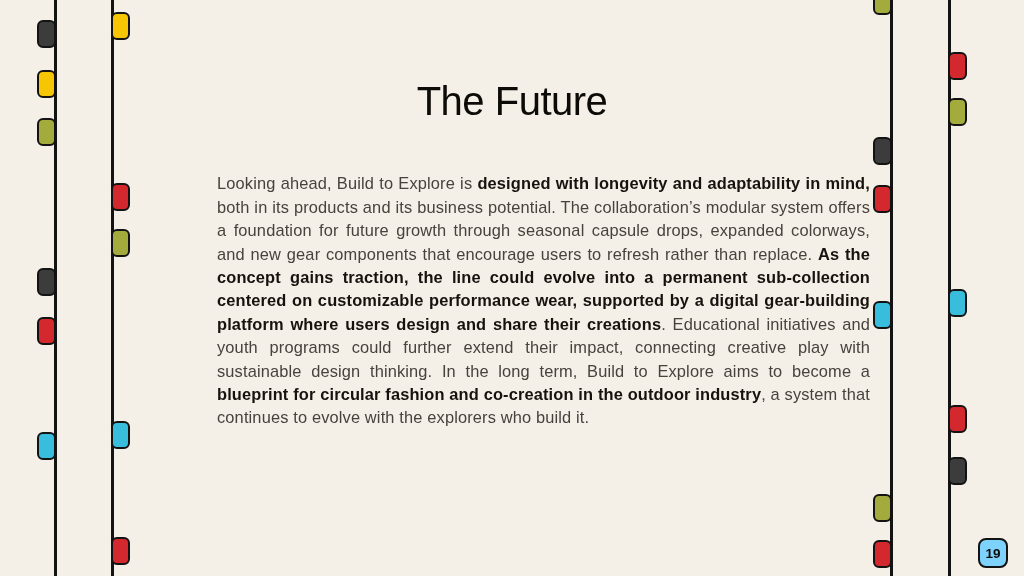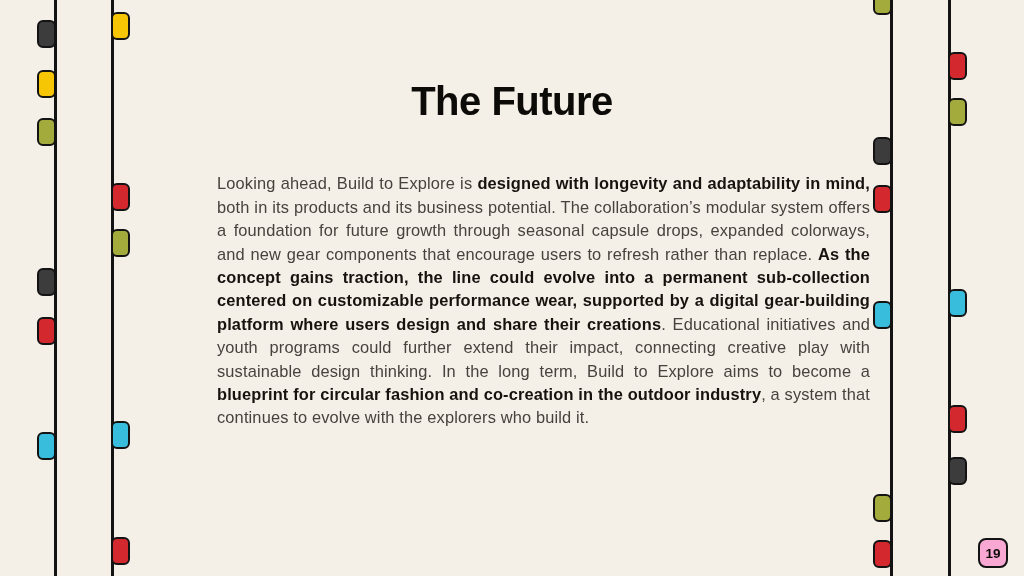--- a/index.html
+++ b/index.html
@@ -34,21 +34,21 @@
     border: 2.5px solid #131313;
     border-radius: 6px;
   }
   .slide-title {
     position: absolute;
     top: 52px;
     left: 0;
     width: 100%;
     text-align: center;
     font-size: 40px;
-    font-weight: bold;
+    font-weight: normal;
     letter-spacing: -0.5px;
     color: #0D0B08;
   }
   .body-paragraph {
     position: absolute;
     left: 185px;
     top: 156px;
     width: 653px;
     font-size: 16.4px;
     line-height: 23.4px;
@@ -62,21 +62,21 @@
     color: #17120E;
   }
   .page-badge {
     position: absolute;
     left: 978px;
     top: 538px;
     width: 26px;
     height: 26px;
     border: 2.5px solid #131313;
     border-radius: 8px;
-    background: #f9a8d4;
+    background: #7dd3fc;
     display: flex;
     align-items: center;
     justify-content: center;
     font-size: 13.5px;
     font-weight: bold;
     color: #0D0B08;
   }
 </style>
 </head>
 <body>

